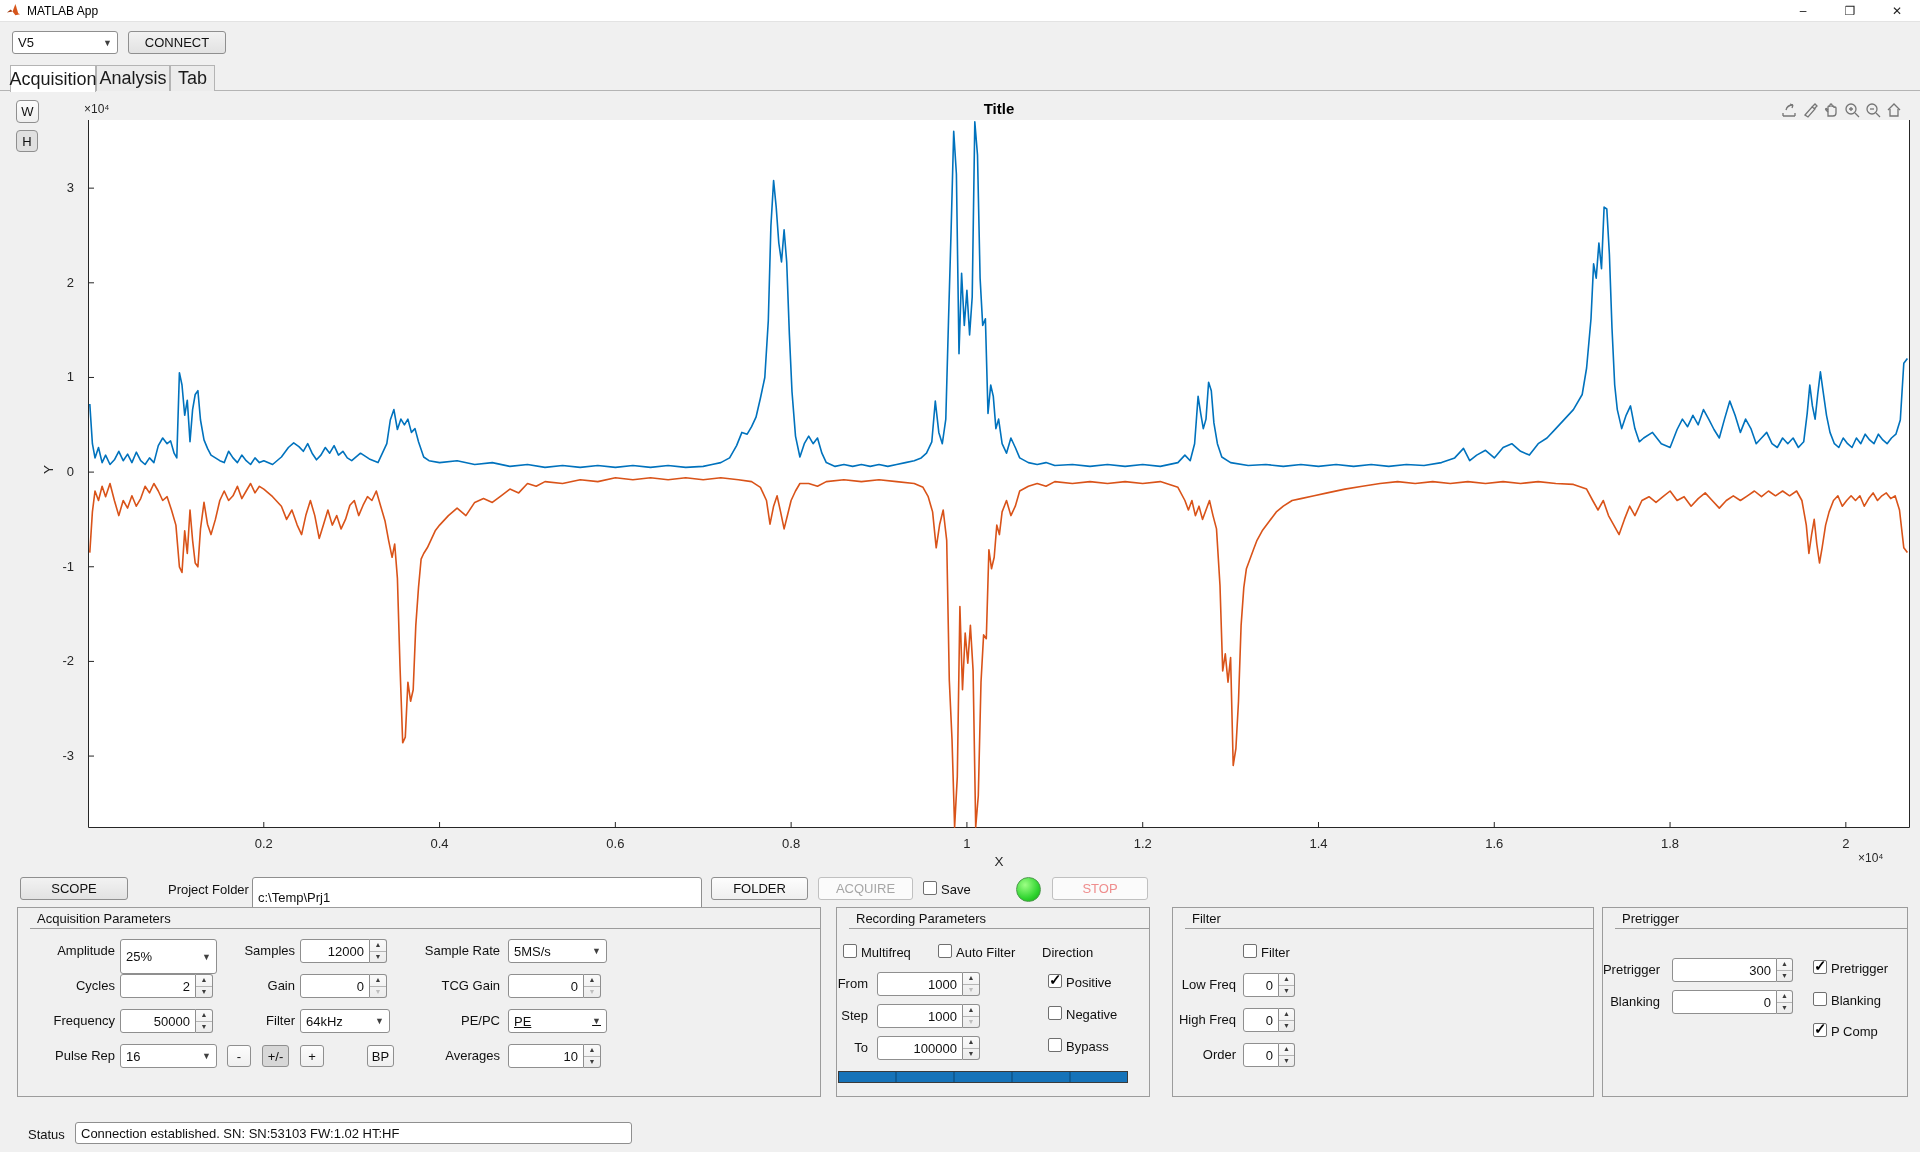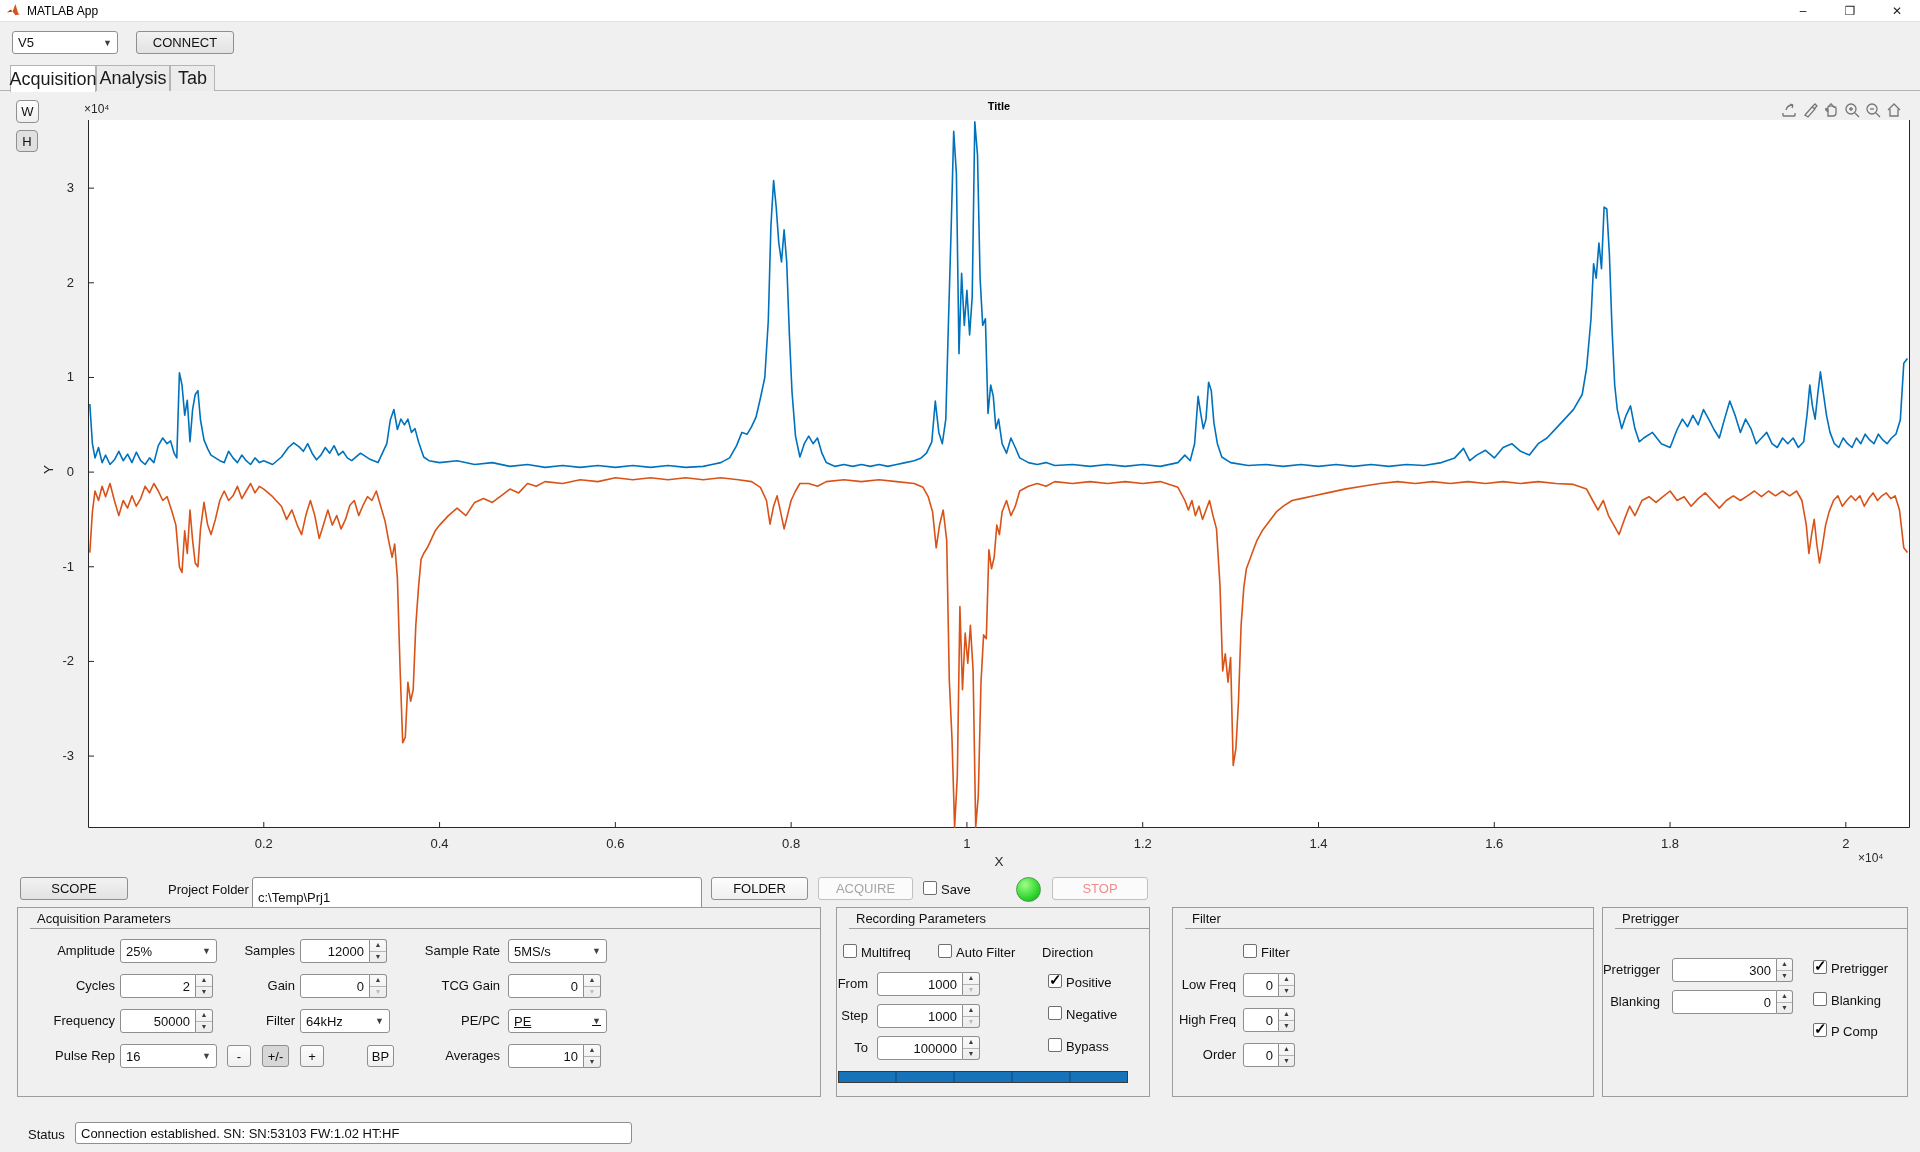--- a/index.html
+++ b/index.html
@@ -68,33 +68,33 @@
     <span class="tb-title">MATLAB App</span>
     <span class="win-btn" style="left:1786px;">–</span>
     <span class="win-btn" style="left:1833px;">❐</span>
     <span class="win-btn" style="left:1880px;">✕</span>
   </div>
 
   <div class="dd" style="left:12px;top:31px;width:106px;height:23px;">
     <span>V5</span>
     <span class="arr">▼</span>
   </div>
-  <div class="btn gray" style="left:136px;top:31px;width:98px;height:23px;">CONNECT</div>
+  <div class="btn gray" style="left:128px;top:31px;width:98px;height:23px;">CONNECT</div>
 
   <div class="tabstrip">
     <div class="tab active" style="left:10px;width:86px;">Acquisition</div>
     <div class="tab" style="left:96px;width:74px;">Analysis</div>
     <div class="tab" style="left:170px;width:45px;">Tab</div>
   </div>
 
   <div class="btn" style="left:16px;top:100px;width:23px;height:23px;border-radius:4px;">W</div>
   <div class="btn pressed" style="left:16px;top:130px;width:22px;height:22px;border-radius:4px;background:#e0e0e0;">H</div>
 
   <span class="plot-text" style="left:84px;top:102px;font-size:12px;">×10⁴</span>
-  <span class="plot-text" style="left:899px;top:100px;width:200px;text-align:center;font-size:11px;font-weight:bold;color:#000;">Title</span>
+  <span class="plot-text" style="left:899px;top:100px;width:200px;text-align:center;font-size:15px;font-weight:bold;color:#000;">Title</span>
   <span class="plot-text" style="left:44px;top:462px;font-size:13.5px;transform:rotate(-90deg);">Y</span>
   <span class="plot-text" style="left:979px;top:854px;width:40px;text-align:center;font-size:13.5px;">X</span>
   <span class="plot-text" style="left:1858px;top:851px;font-size:12px;">×10⁴</span>
 
   <span class="toolbar-icon" style="left:1780px;">
     <svg viewBox="0 0 18 18">
         <path d="M3 15 h12 M3 15 v-3 M15 15 v-3"></path>
         <path d="M6 9 c1-4 5-5 7-5"></path>
         <path d="M13 4 l-3 -1 M13 4 l-1 3"></path>
       </svg>
@@ -183,21 +183,21 @@
   <div class="btn disabled" style="left:818px;top:877px;width:95px;height:23px;">ACQUIRE</div>
   <span class="cb" style="left:923px;top:881px;"></span>
   <span class="lbl" style="left:941px;top:882px;">Save</span>
   <span class="lamp" style="left:1016px;top:877px;width:25px;height:25px;"></span>
   <div class="btn disabled stop" style="left:1052px;top:877px;width:96px;height:23px;">STOP</div>
 
   <div class="panel" style="left:17px;top:907px;width:804px;height:190px;">
     <div class="ptitle">Acquisition Parameters</div>
   </div>
   <span class="lbl r" style="left:15px;top:943px;width:100px;">Amplitude</span>
-  <div class="dd" style="left:120px;top:939px;width:97px;height:24px;">
+  <div class="dd" style="left:120px;top:939px;width:97px;height:35px;">
     <span>25%</span>
       <span class="arr">▼</span>
   </div>
   <span class="lbl r" style="left:195px;top:943px;width:100px;">Samples</span>
   <div class="field num" style="left:300px;top:939px;width:70px;height:24px;">12000</div>
   <div class="spin" style="left:370px;top:939px;height:24px;">
       <span>▲</span>
       <span>▼</span>
     </div>
   <span class="lbl r" style="left:390px;top:943px;width:110px;">Sample Rate</span>

